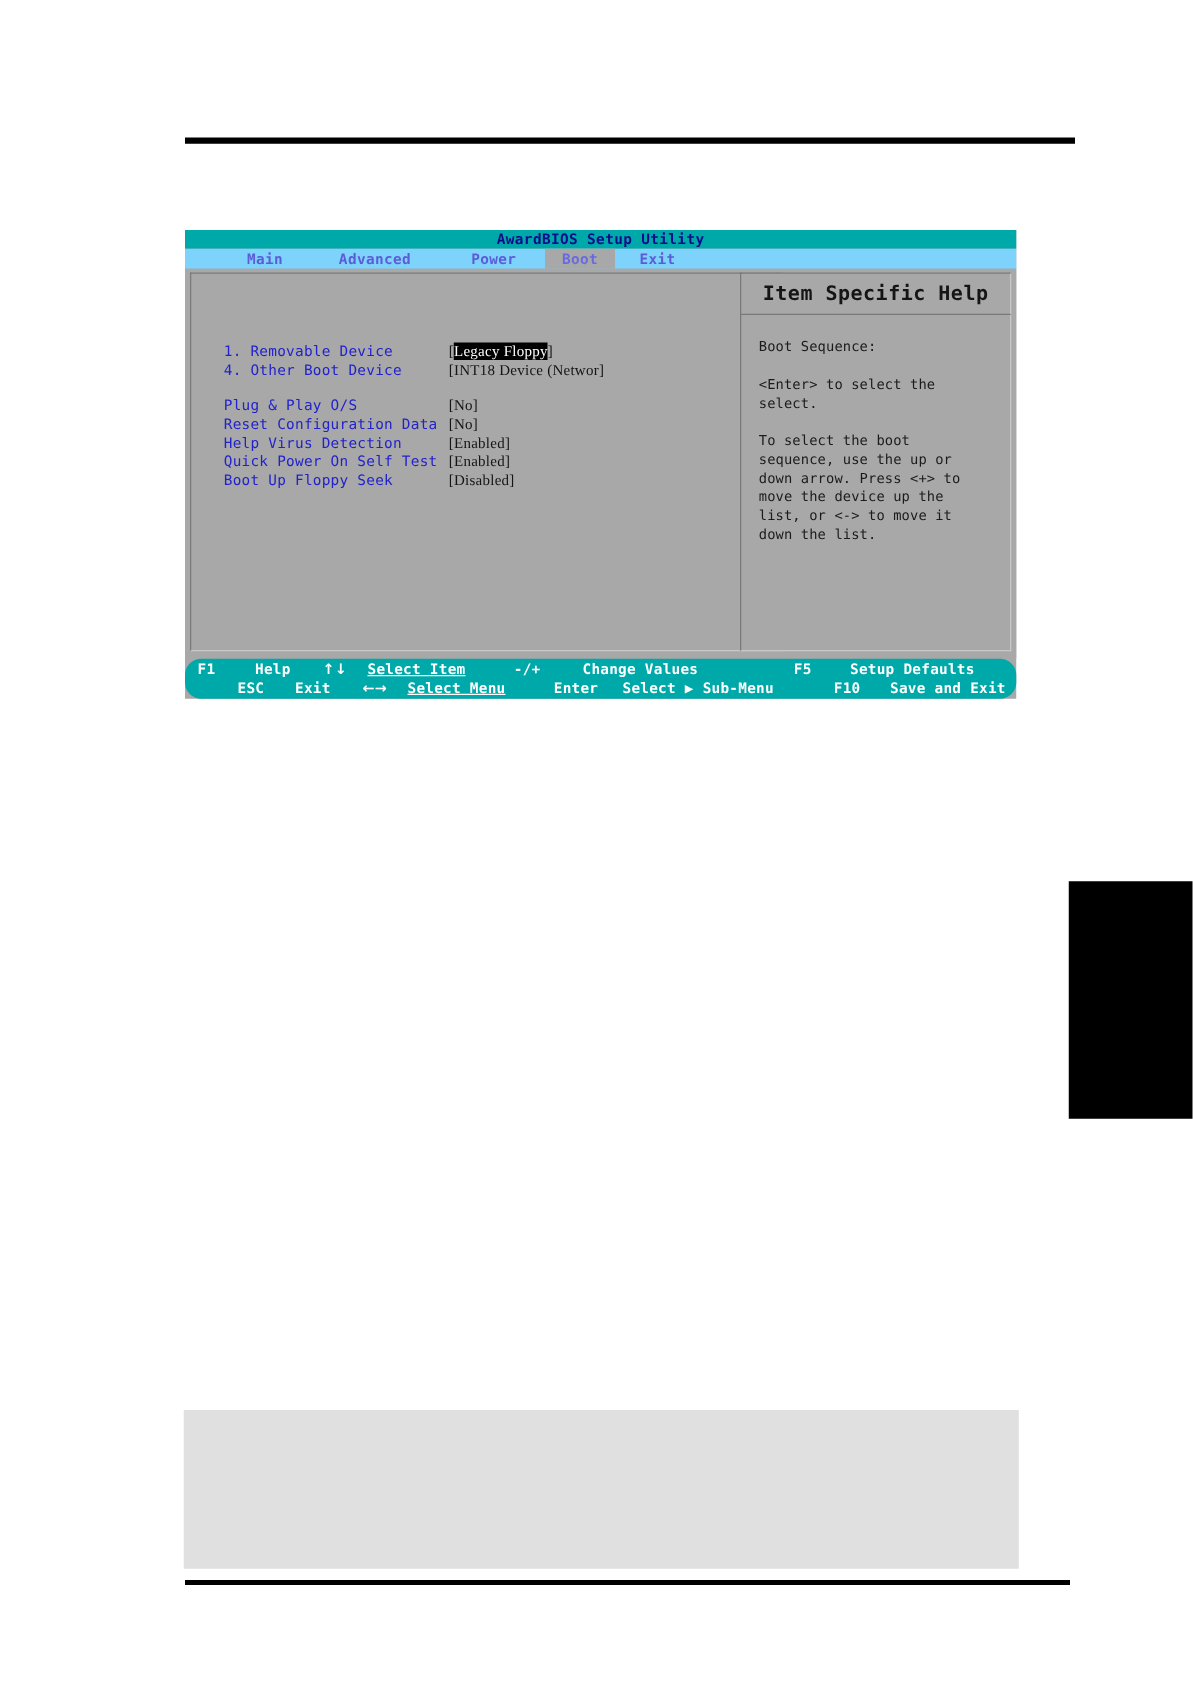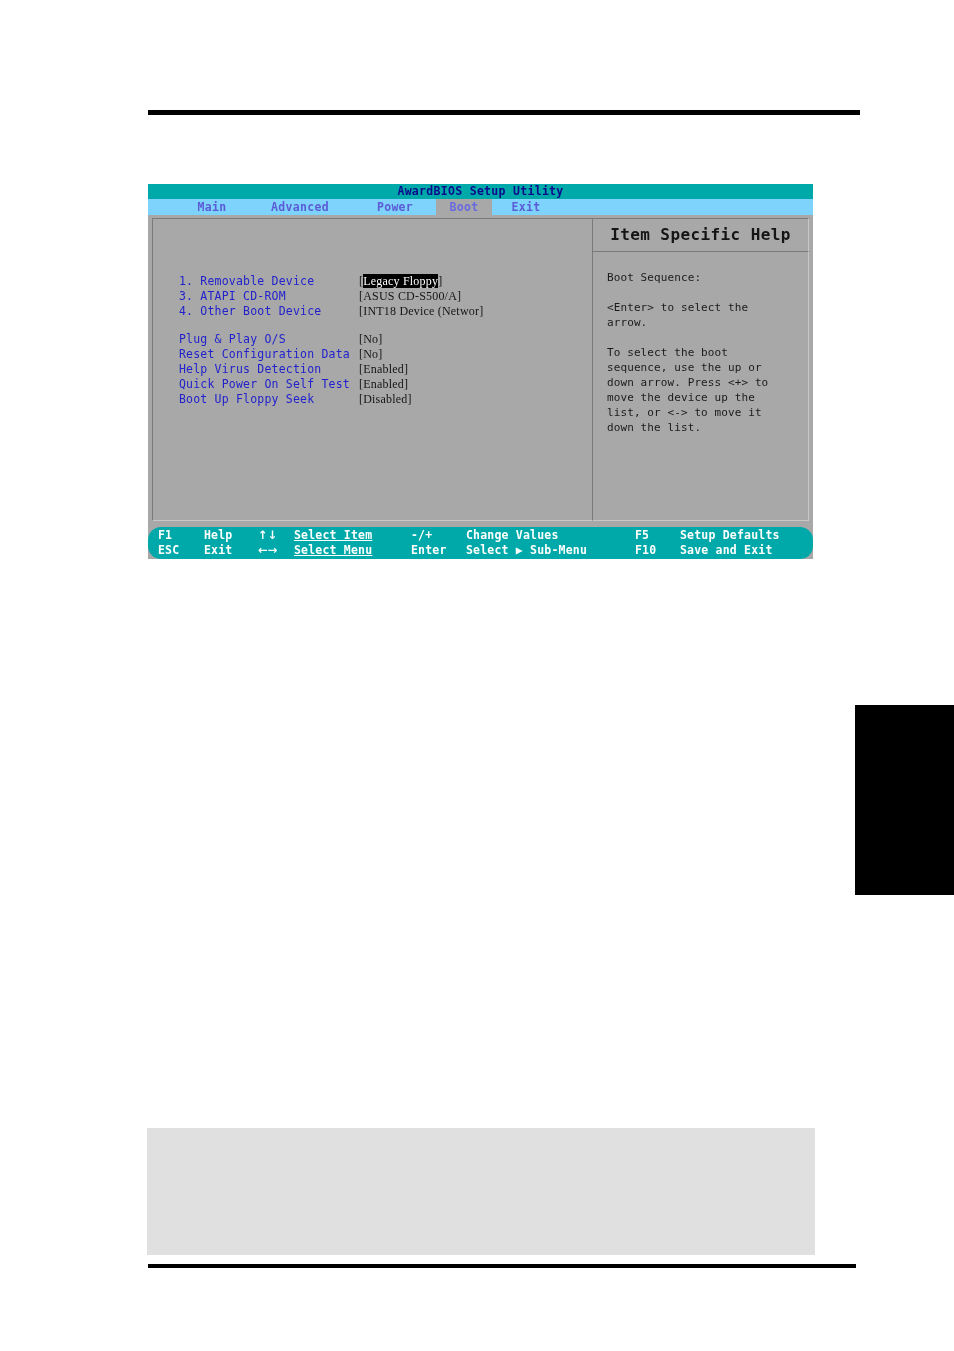--- a/index.html
+++ b/index.html
@@ -231,21 +231,21 @@
     border-radius: 13px;
   }
   .legend-row {
     position: absolute;
     left: 0;
     width: 100%;
     height: 16px;
     line-height: 16px;
   }
   #legend-row-1 { top: 0; }
-  #legend-row-2 { top: 15px; }
+  #legend-row-2 { top: 15px; margin-left: 32px; }
   .legend-cell {
     position: absolute;
     white-space: pre;
     letter-spacing: 0.2px;
   }
   .lc-key1  { left: 10px; }
   .lc-act1  { left: 56px; }
   .lc-key2  { left: 110px; font-family: "DejaVu Sans", sans-serif; }
   .lc-act2  { left: 146px; text-decoration: underline; }
   .lc-key3  { left: 263px; }
@@ -278,24 +278,20 @@
 
     <div id="options-panel">
       <div id="options-list">
 
         <div class="opt-row">
           <span class="opt-label">1. Removable Device</span>
           <span class="opt-value"><span>[</span><span class="hl">Legacy Floppy</span><span>]</span></span>
         </div>
 
 
-        <div class="opt-row">
-          <span class="opt-label">3. ATAPI CD-ROM</span>
-          <span class="opt-value">[ASUS CD-S500/A]</span>
-        </div>
 
         <div class="opt-row">
           <span class="opt-label">4. Other Boot Device</span>
           <span class="opt-value">[INT18 Device (Networ]</span>
         </div>
 
         <div class="opt-row spacer"></div>
 
         <div class="opt-row">
           <span class="opt-label">Plug &amp; Play O/S</span>
@@ -324,21 +320,21 @@
 
       </div>
     </div>
 
     <div id="help-panel">
       <div id="help-header">Item Specific Help</div>
       <div id="help-body">
         <div class="help-line">Boot Sequence:</div>
         <div class="help-line gap"></div>
         <div class="help-line">&lt;Enter&gt; to select the</div>
-        <div class="help-line">arrow.</div>
+        <div class="help-line">select.</div>
         <div class="help-line gap"></div>
         <div class="help-line">To select the boot</div>
         <div class="help-line">sequence, use the up or</div>
         <div class="help-line">down arrow. Press &lt;+&gt; to</div>
         <div class="help-line">move the device up the</div>
         <div class="help-line">list, or &lt;-&gt; to move it</div>
         <div class="help-line">down the list.</div>
       </div>
     </div>
 

